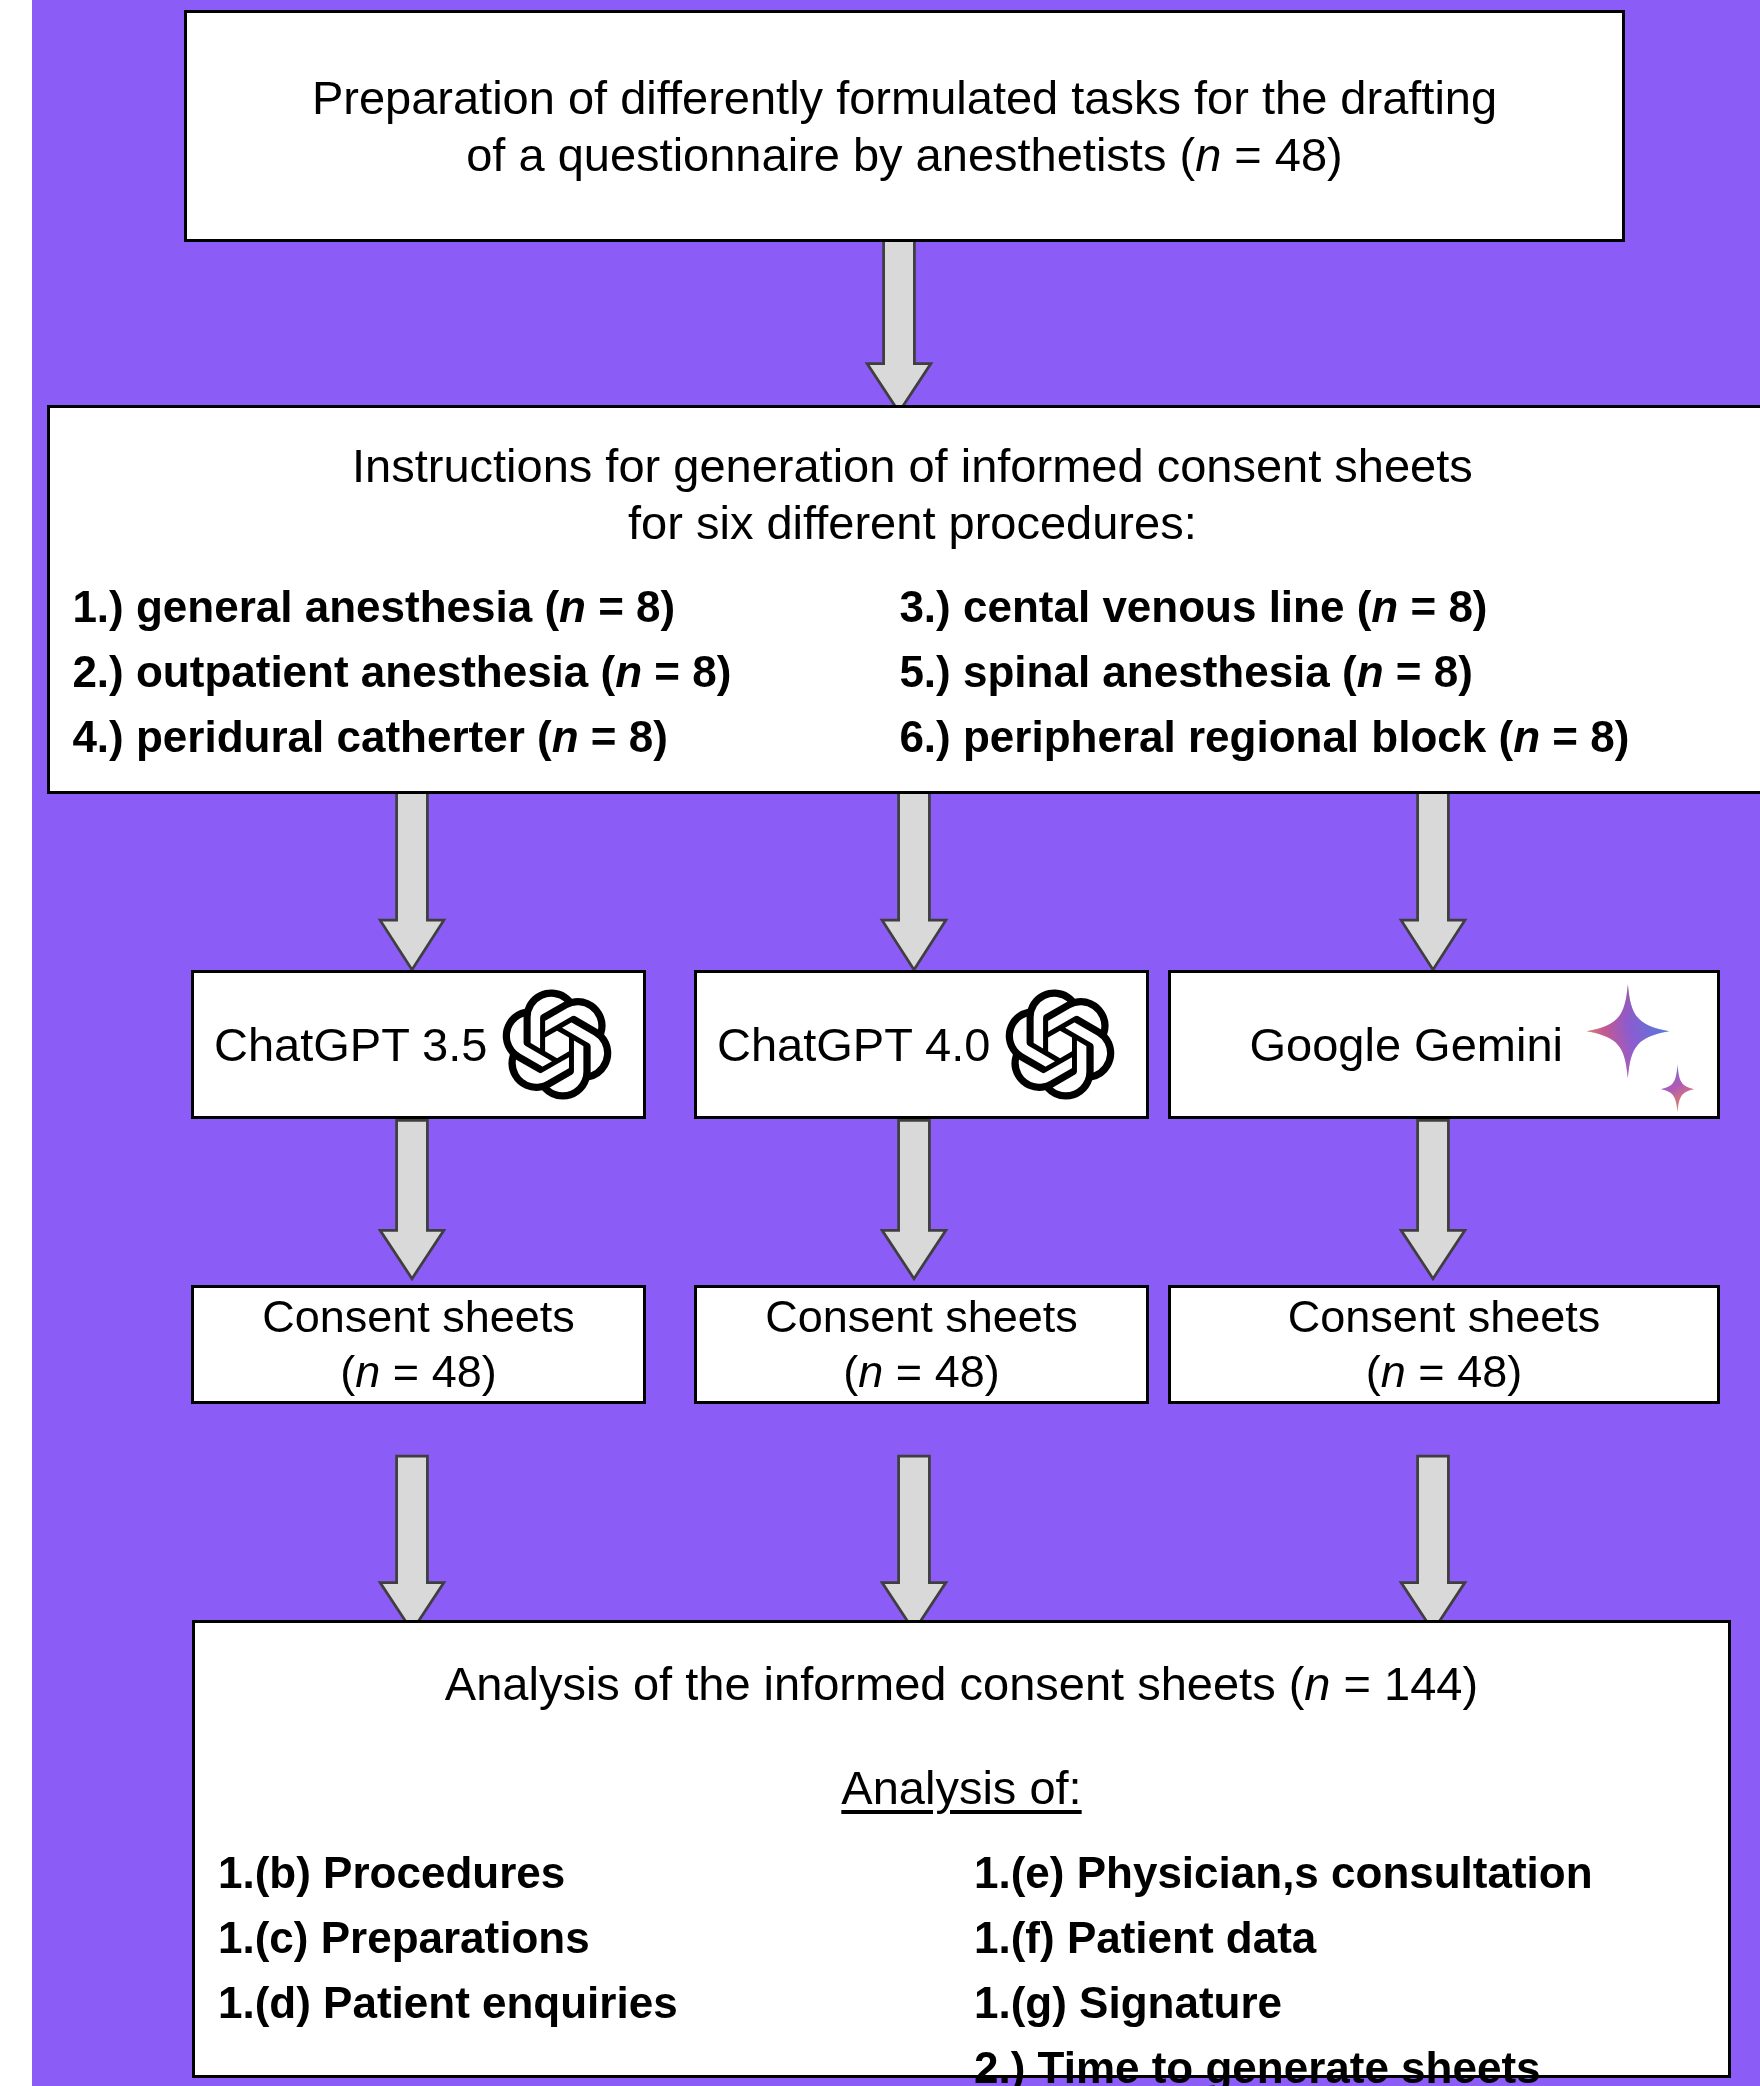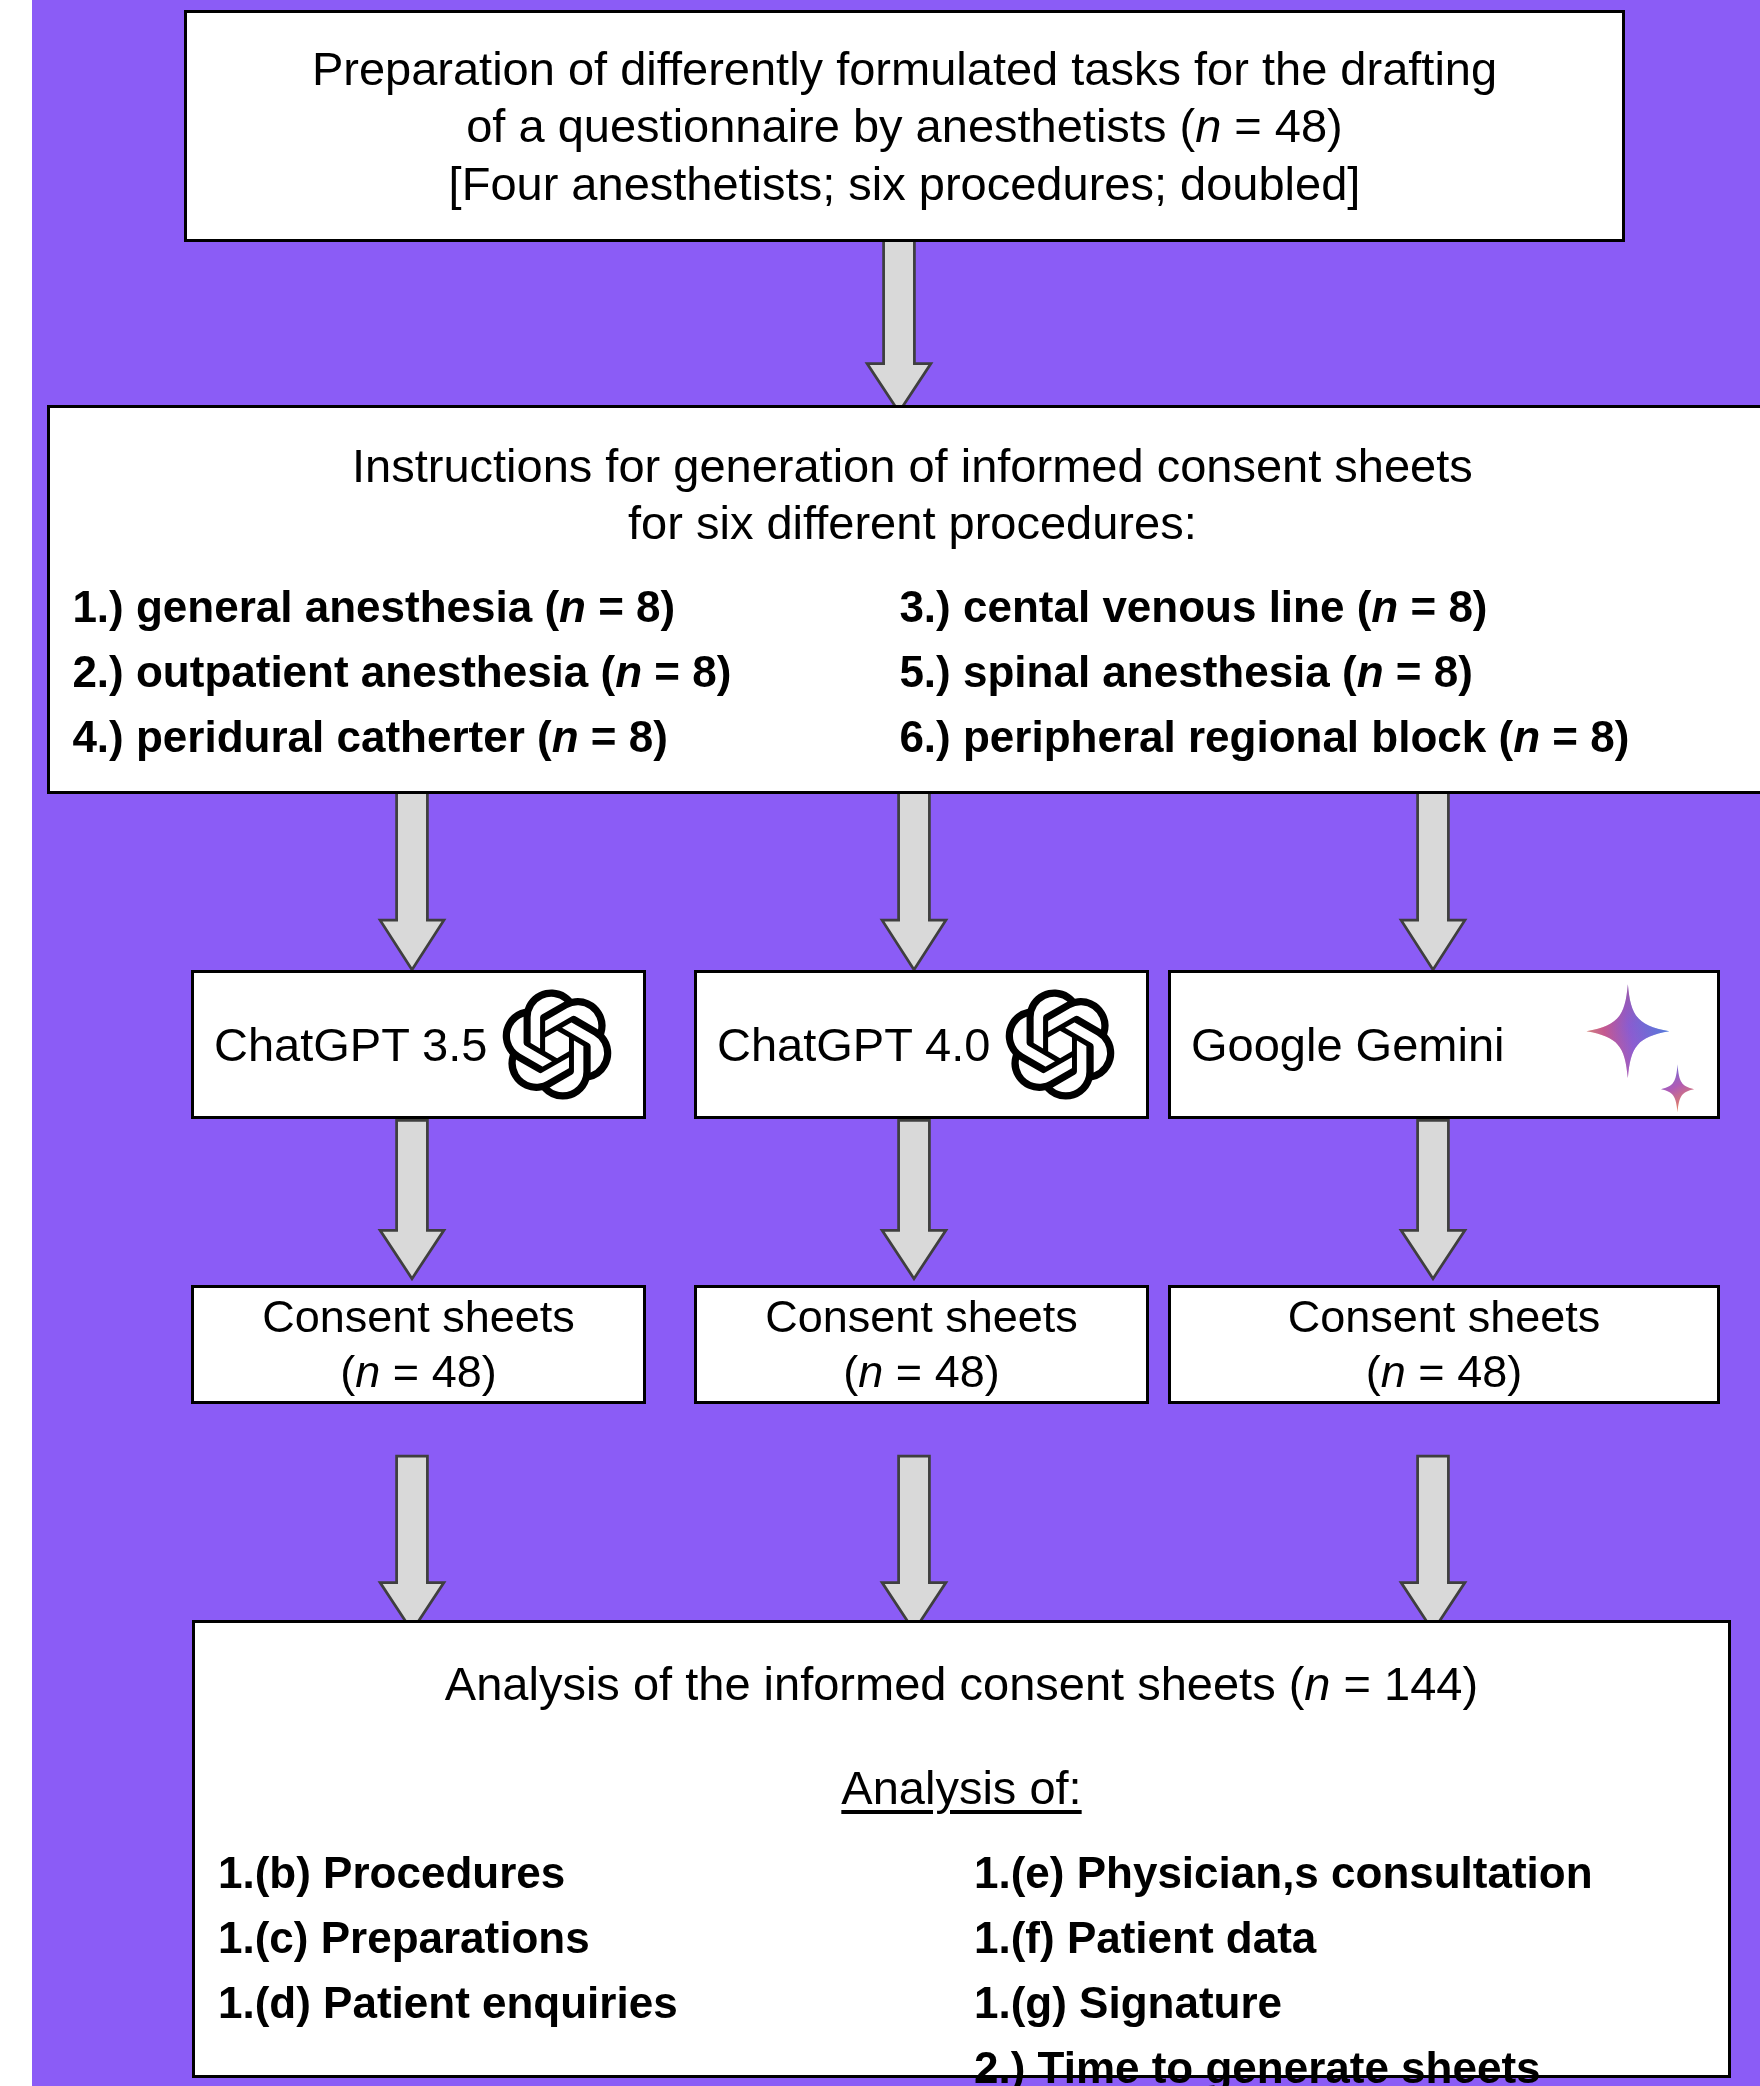--- a/index.html
+++ b/index.html
@@ -98,21 +98,20 @@
   <svg class="arrow" style="left:849px; top:1456px;" width="66" height="176" viewBox="0 0 120 320">
     <polygon points="32,0 88,0 88,230 118,230 60,318 2,230 32,230" fill="#D9D9D9" stroke="#3F3F3F" stroke-width="5"></polygon>
   </svg>
   <svg class="arrow" style="left:1368px; top:1456px;" width="66" height="176" viewBox="0 0 120 320">
     <polygon points="32,0 88,0 88,230 118,230 60,318 2,230 32,230" fill="#D9D9D9" stroke="#3F3F3F" stroke-width="5"></polygon>
   </svg>
 
   <div class="box" style="left:152px; top:10px; width:1441px; height:232px;">
     <div class="line t1">Preparation of differently formulated tasks for the drafting</div>
     <div class="line t1"><span>of a questionnaire by anesthetists (</span><em class="it">n</em><span> = 48)</span></div>
-    <div class="line t1">[Four anesthetists; six procedures; doubled]</div>
   </div>
 
   <div class="box" style="left:15.4px; top:405px; width:1730px; height:389px; justify-content:flex-start; padding-top:29px;">
     <div class="line t1">Instructions for generation of informed consent sheets</div>
     <div class="line t1" style="margin-bottom:33px;">for six different procedures:</div>
 
     <div style="display:flex; width:100%; box-sizing:border-box; padding-left:22px;">
       <div class="col" style="width:827px;">
         <div class="row"><span>1.)</span> <span>general anesthesia</span> (<em class="it">n</em><span> = 8)</span></div>
         <div class="row"><span>2.)</span> <span>outpatient anesthesia</span> (<em class="it">n</em><span> = 8)</span></div>
@@ -137,21 +136,21 @@
 
   <div class="box modelbox" style="left:662px; top:970px; width:455px; height:149px;">
     <span class="modellabel">ChatGPT 4.0</span>
     <span class="logo" style="margin-left:14.3px;">
       <svg width="110" height="113" viewBox="0 0 24 24">
         <path fill="#000000" d="M22.2819 9.8211a5.9847 5.9847 0 0 0-.5157-4.9108 6.0462 6.0462 0 0 0-6.5098-2.9A6.0651 6.0651 0 0 0 4.9807 4.1818a5.9847 5.9847 0 0 0-3.9977 2.9 6.0462 6.0462 0 0 0 .7427 7.0966 5.98 5.98 0 0 0 .511 4.9107 6.051 6.051 0 0 0 6.5146 2.9001A5.9847 5.9847 0 0 0 13.2599 24a6.0557 6.0557 0 0 0 5.7718-4.2058 5.9894 5.9894 0 0 0 3.9977-2.9001 6.0557 6.0557 0 0 0-.7475-7.0729zm-9.022 12.6081a4.4755 4.4755 0 0 1-2.8764-1.0408l.1419-.0804 4.7783-2.7582a.7948.7948 0 0 0 .3927-.6813v-6.7369l2.02 1.1686a.071.071 0 0 1 .038.052v5.5826a4.504 4.504 0 0 1-4.4945 4.4944zm-9.6607-4.1254a4.4708 4.4708 0 0 1-.5346-3.0137l.142.0852 4.783 2.7582a.7712.7712 0 0 0 .7806 0l5.8428-3.3685v2.3324a.0804.0804 0 0 1-.0332.0615L9.74 19.9502a4.4992 4.4992 0 0 1-6.1408-1.6464zM2.3408 7.8956a4.485 4.485 0 0 1 2.3655-1.9728V11.6a.7664.7664 0 0 0 .3879.6765l5.8144 3.3543-2.0201 1.1685a.0757.0757 0 0 1-.071 0l-4.8303-2.7865A4.504 4.504 0 0 1 2.3408 7.872zm16.5963 3.8558L13.1038 8.364 15.1192 7.2a.0757.0757 0 0 1 .071 0l4.8303 2.7913a4.4944 4.4944 0 0 1-.6765 8.1042v-5.6772a.79.79 0 0 0-.407-.667zm2.0107-3.0231l-.142-.0852-4.7735-2.7818a.7759.7759 0 0 0-.7854 0L9.409 9.2297V6.8974a.0662.0662 0 0 1 .0284-.0615l4.8303-2.7866a4.4992 4.4992 0 0 1 6.6802 4.66zM8.3065 12.863l-2.02-1.1638a.0804.0804 0 0 1-.038-.0567V6.0742a4.4992 4.4992 0 0 1 7.3757-3.4537l-.142.0805L8.704 5.459a.7948.7948 0 0 0-.3927.6813zm1.0976-2.3654l2.602-1.4998 2.6069 1.4998v2.9994l-2.5974 1.4997-2.6067-1.4997Z"></path>
       </svg>
     </span>
   </div>
 
-  <div class="box modelbox" style="left:1136px; top:970px; width:552px; height:149px; justify-content:space-between; padding-right:16px;">
+  <div class="box modelbox" style="left:1136px; top:970px; width:552px; height:149px; justify-content:flex-end; padding-right:16px;">
     <span class="modellabel">Google Gemini</span>
     <span class="logo">
       <svg width="138" height="138" viewBox="0 0 100 100">
         <defs>
           <linearGradient id="gemGradBig" x1="0%" y1="60%" x2="100%" y2="35%">
             <stop offset="0%" stop-color="#F2A15C"></stop>
             <stop offset="22%" stop-color="#E2576F"></stop>
             <stop offset="52%" stop-color="#8A5CD0"></stop>
             <stop offset="100%" stop-color="#2C8FE2"></stop>
           </linearGradient>

